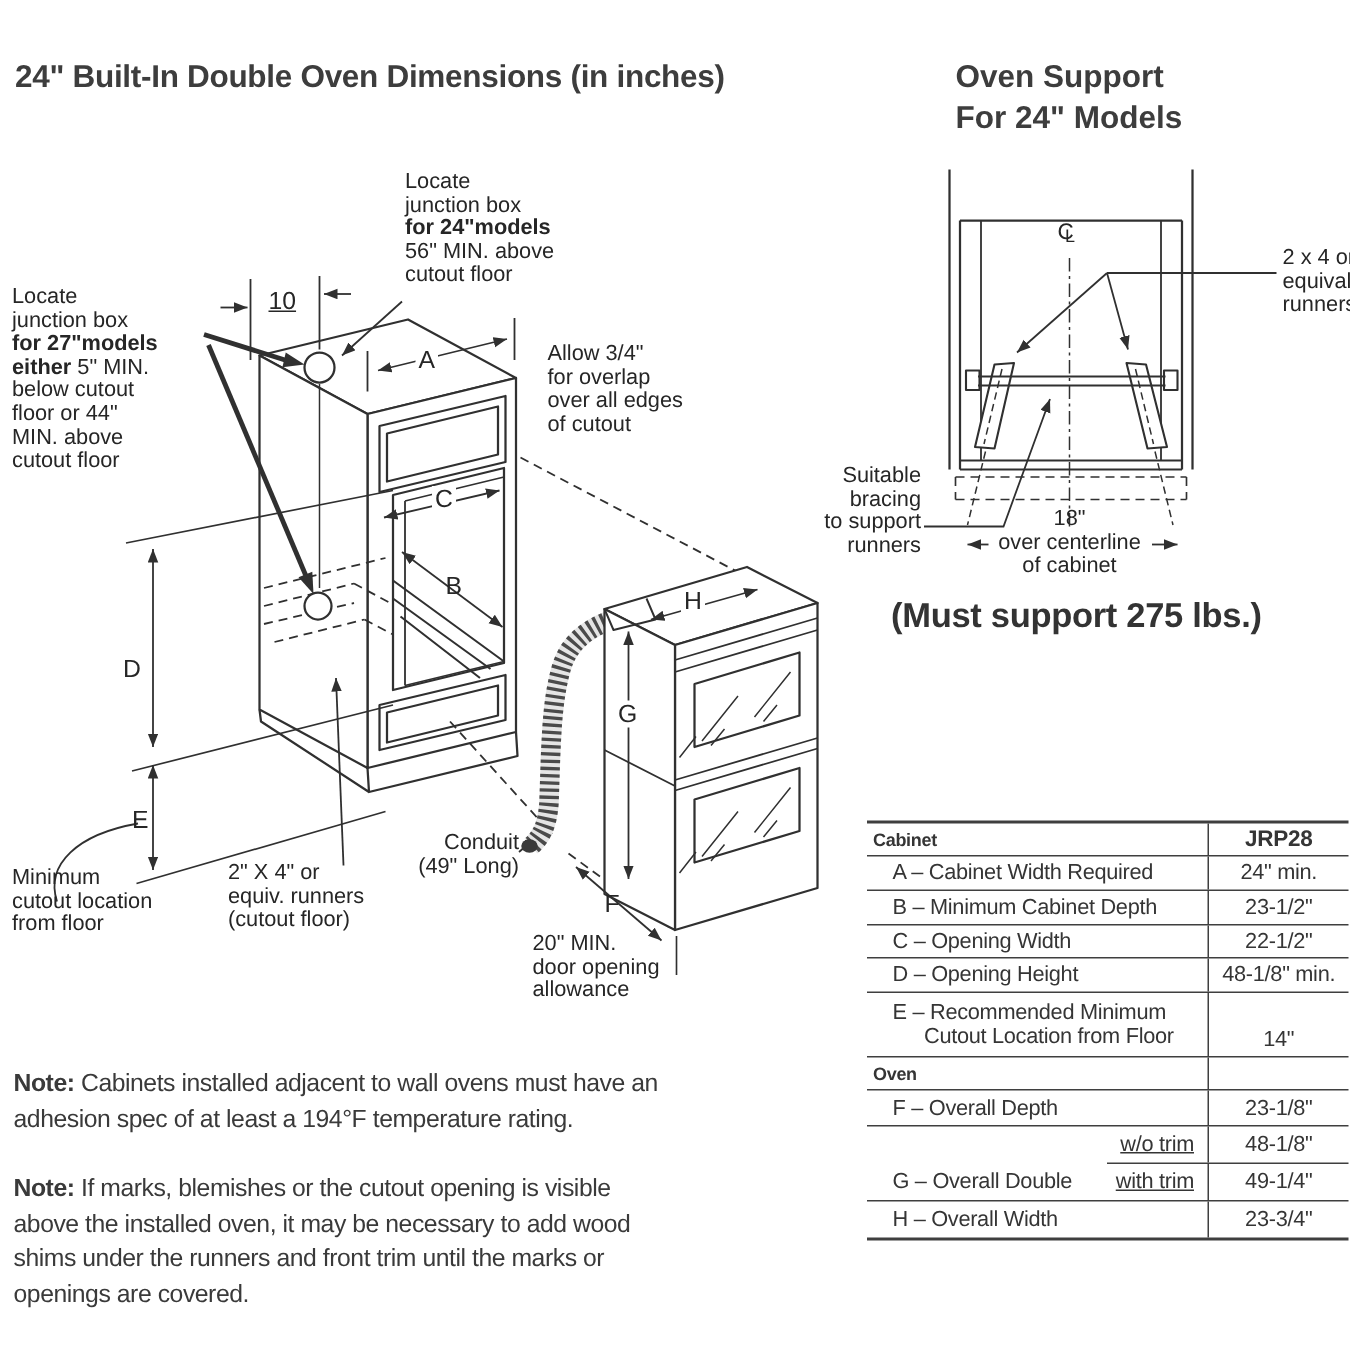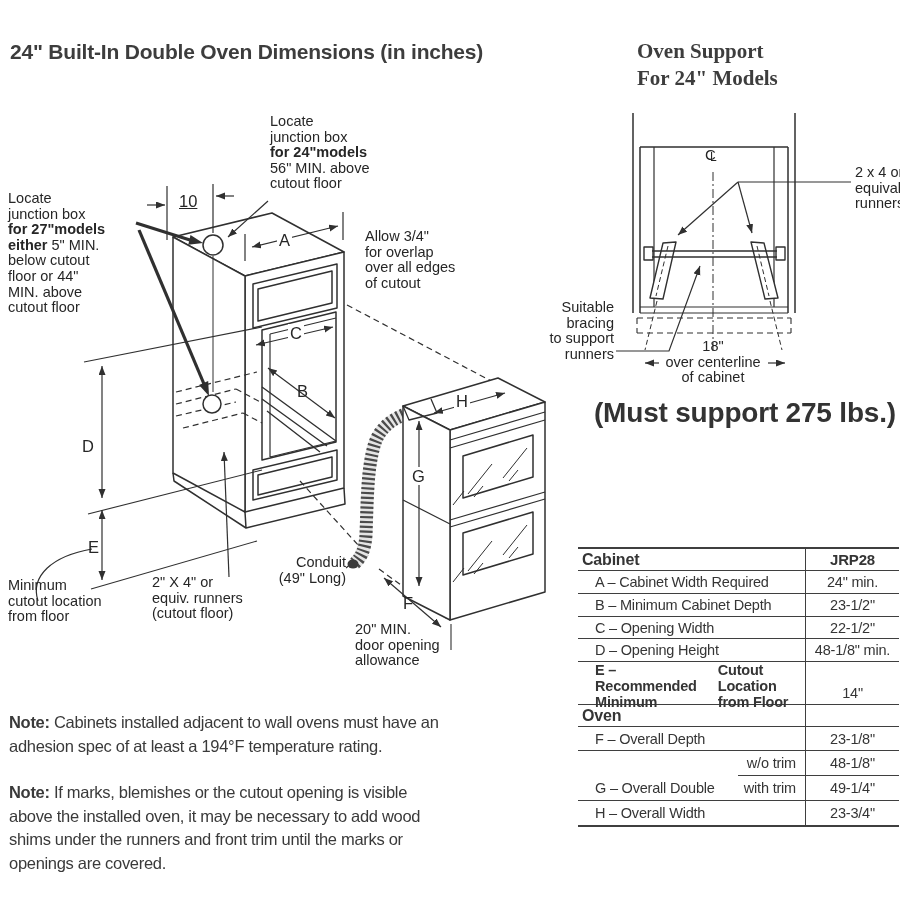--- a/index.html
+++ b/index.html
@@ -1,54 +1,54 @@
 <!DOCTYPE html>
 <html><head>
 <meta charset="utf-8">
 <style>
   html,body{margin:0;padding:0;background:#fff;}
   #page{position:relative;width:900px;height:900px;background:#fff;overflow:hidden;
         font-family:"Liberation Sans",sans-serif;color:#2e2e2e;}
   .abs{position:absolute;}
   
   .title{font-size:21px;font-weight:bold;color:#3d3d3d;letter-spacing:-0.2px;white-space:nowrap;}
-  .title2{font-size:21px;font-weight:bold;color:#3d3d3d;line-height:27px;white-space:nowrap;font-family:Liberation Serif, serif;}
+  .title2{font-size:21px;font-weight:bold;color:#3d3d3d;line-height:27px;white-space:nowrap;}
   
   .dt{font-size:14.5px;line-height:15.6px;color:#262626;white-space:nowrap;}
   .dt .b{font-weight:bold;}
   .dl{font-size:16.5px;color:#262626;white-space:nowrap;}
   .chip{background:#fff;padding:0 2px;}
   .ralign{text-align:right;}
   .calign{text-align:center;}
   svg{position:absolute;pointer-events:none;}
   
   .clwrap{position:relative;width:18px;height:20px;font-size:15px;color:#262626;}
   .clwrap .cl-l{position:absolute;left:5px;top:4px;font-size:12px;}
   
-  .must{font-size:28px;font-weight:bold;color:#333;white-space:nowrap;letter-spacing:-0.2px;}
+  .must{font-size:23px;font-weight:bold;color:#333;white-space:nowrap;letter-spacing:-0.2px;}
   
   .tbl{width:321px;border-top:2px solid #3f3f3f;border-bottom:2px solid #3f3f3f;
        font-size:14.5px;letter-spacing:-0.2px;color:#353535;box-sizing:border-box;}
   .trow{display:flex;border-bottom:1.5px solid #3f3f3f;box-sizing:border-box;align-items:stretch;}
   .trow:last-child{border-bottom:none;}
   .tlabel{flex:1;display:flex;align-items:center;padding-left:17px;box-sizing:border-box;}
-  .tlabel.sec{padding-left:4px;font-weight:bold;font-size:16px;}
+  .tlabel.sec{padding-left:4px;font-weight:bold;font-size:12px;}
   .tval{width:94px;border-left:1.6px solid #3f3f3f;display:flex;align-items:center;
         justify-content:center;box-sizing:border-box;text-align:center;}
   .tval.hdr{font-weight:bold;font-size:15px;}
   .h22{height:22px;} .h23{height:23px;} .h24{height:24px;} .h43{height:43px;} .h50{height:50px;}
-  .elabel{flex:1;display:flex;justify-content:center;padding-left:17px;box-sizing:border-box;line-height:16px;font-weight:bold;}
+  .elabel{flex:1;display:flex;flex-direction:column;justify-content:center;padding-left:17px;box-sizing:border-box;line-height:16px;}
   .elabel .ind{padding-left:21px;}
   .tval.bottom{align-items:flex-end;padding-bottom:3px;}
   .gblock{display:flex;}
   .glabel{width:160px;display:flex;align-items:flex-end;padding-left:17px;padding-bottom:4px;box-sizing:border-box;}
   .gsub{flex:1;display:flex;flex-direction:column;}
   .gsubrow{display:flex;height:25px;box-sizing:border-box;}
   .gsubrow.first{border-bottom:1.5px solid #3f3f3f;}
-  .gsublabel{flex:1;display:flex;align-items:center;justify-content:flex-end;padding-right:9px;}
+  .gsublabel{flex:1;display:flex;align-items:center;justify-content:flex-end;padding-right:9px;text-decoration:underline;}
   
   .note{font-size:16.5px;line-height:23.5px;color:#3a3a3a;letter-spacing:-0.3px;}
   .note .nlb{font-weight:bold;margin-top:16px;}
   .nline{display:block;white-space:nowrap;}
   .nline.firstline{display:inline;}
 </style>
 </head>
 <body>
 
 <div id="page">
@@ -256,21 +256,21 @@
     <span>C</span>
     <span class="cl-l">L</span>
   </div>
 
   <div class="abs dt" style="left:855px;top:165px;">
     <span class="nline">2 x 4 or</span>
     <span class="nline">equivalent</span>
     <span class="nline">runners</span>
   </div>
 
-  <div class="abs dt ralign" style="left:540px;top:300px;width:74px;">
+  <div class="abs dt ralign" style="left:540px;top:310px;width:74px;">
     <span class="nline">Suitable</span>
     <span class="nline">bracing</span>
     <span class="nline">to support</span>
     <span class="nline">runners</span>
   </div>
 
   <div class="abs dt calign" style="left:693px;top:339px;width:40px;">18"</div>
   <div class="abs dt calign" style="left:650px;top:355px;width:126px;">over centerline</div>
   <div class="abs dt calign" style="left:650px;top:370px;width:126px;">of cabinet</div>
 

